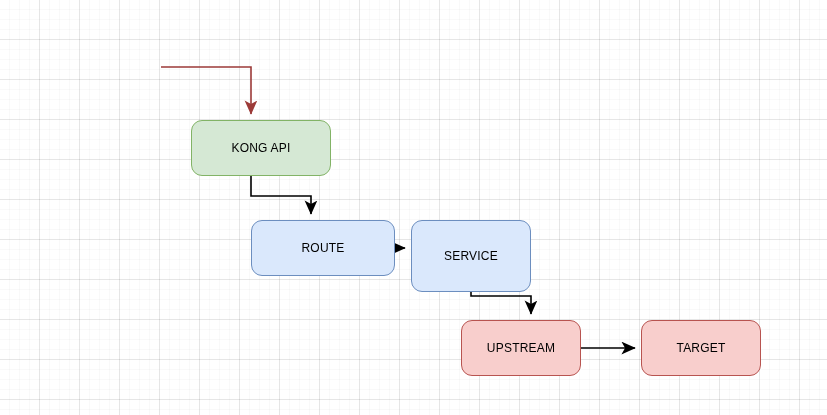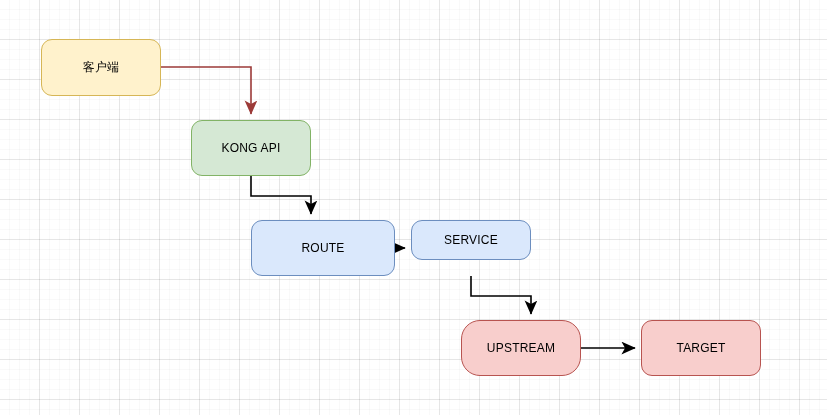--- a/index.html
+++ b/index.html
@@ -73,37 +73,34 @@
 
     <polyline points="251,176 251,196 311,196 311,214" fill="none" stroke="#000000" stroke-width="1.6" marker-end="url(#arrow-black)"></polyline>
 
     <polyline points="371,248 405,248" fill="none" stroke="#000000" stroke-width="1.6" marker-end="url(#arrow-black)"></polyline>
 
     <polyline points="471,276 471,296 531,296 531,314" fill="none" stroke="#000000" stroke-width="1.6" marker-end="url(#arrow-black)"></polyline>
 
     <polyline points="581,348 635,348" fill="none" stroke="#000000" stroke-width="1.6" marker-end="url(#arrow-black)"></polyline>
   </svg>
 
-  <div class="node n-yellow cjk" id="node-client" style="left: 41px; top: 39px; width: 120px; height: 57px; background: rgb(255, 242, 204); border-color: rgb(214, 182, 86);">
-    <span class="node-label">客户端</span>
-  </div>
 
-  <div class="node n-green" id="node-kong-api" style="left: 191px; top: 120px; width: 120px; height: 56px; background: rgb(213, 232, 212); border-color: rgb(130, 179, 102);">
+  <div class="node n-green" id="node-kong-api" style="left: 191px; top: 120px; width: 140px; height: 56px; background: rgb(213, 232, 212); border-color: rgb(130, 179, 102);">
     <span class="node-label">KONG API</span>
   </div>
 
   <div class="node n-blue" id="node-route" style="left: 251px; top: 220px; width: 144px; height: 56px; background: rgb(218, 232, 252); border-color: rgb(108, 142, 191);">
     <span class="node-label">ROUTE</span>
   </div>
 
-  <div class="node n-blue" id="node-service" style="left: 411px; top: 220px; width: 120px; height: 40px; background: rgb(218, 232, 252); border-color: rgb(108, 142, 191);">
+  <div class="node n-blue" id="node-service" style="left: 411px; top: 220px; width: 120px; height: 72px; background: rgb(218, 232, 252); border-color: rgb(108, 142, 191);">
     <span class="node-label">SERVICE</span>
   </div>
 
-  <div class="node n-red" id="node-upstream" style="left: 461px; top: 320px; width: 120px; height: 56px; background: rgb(248, 206, 204); border-color: rgb(184, 84, 80); border-radius: 19px;">
+  <div class="node n-red" id="node-upstream" style="left: 461px; top: 320px; width: 120px; height: 56px; background: rgb(248, 206, 204); border-color: rgb(184, 84, 80);">
     <span class="node-label">UPSTREAM</span>
   </div>
 
   <div class="node n-red" id="node-target" style="left: 641px; top: 320px; width: 120px; height: 56px; background: rgb(248, 206, 204); border-color: rgb(184, 84, 80); align-items: center;">
     <span class="node-label">TARGET</span>
   </div>
 
 
 </div>
 

